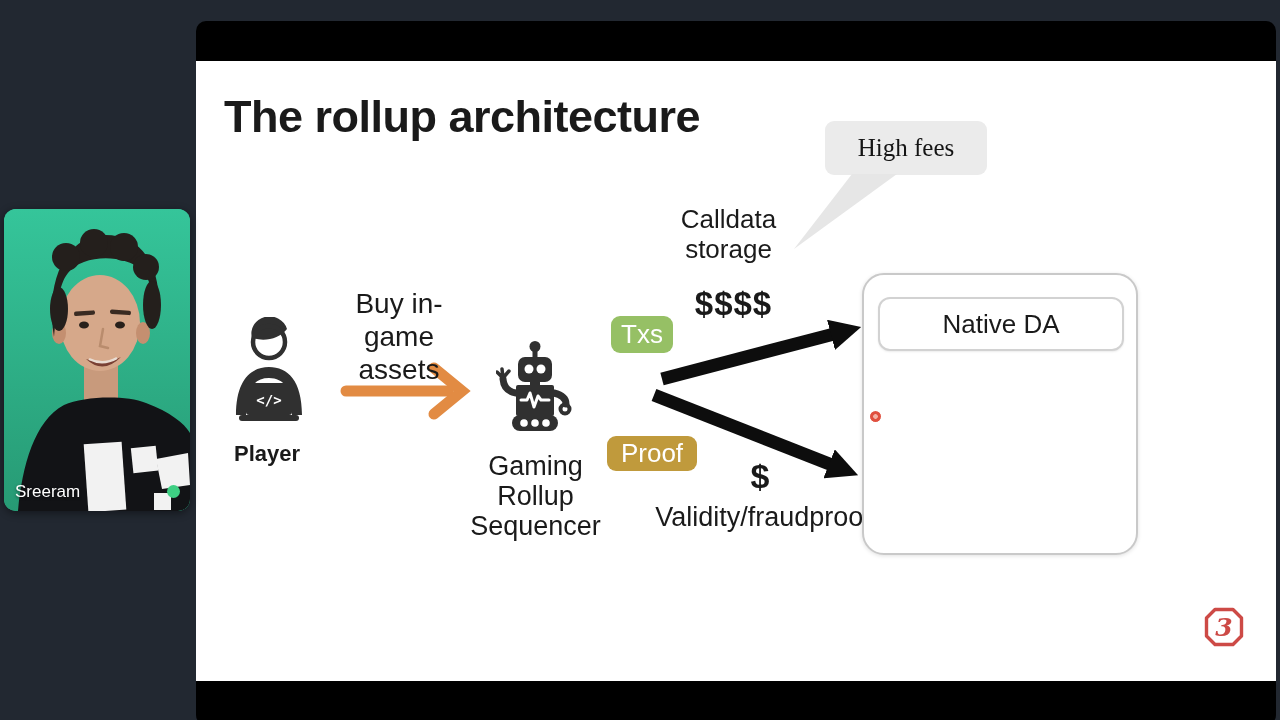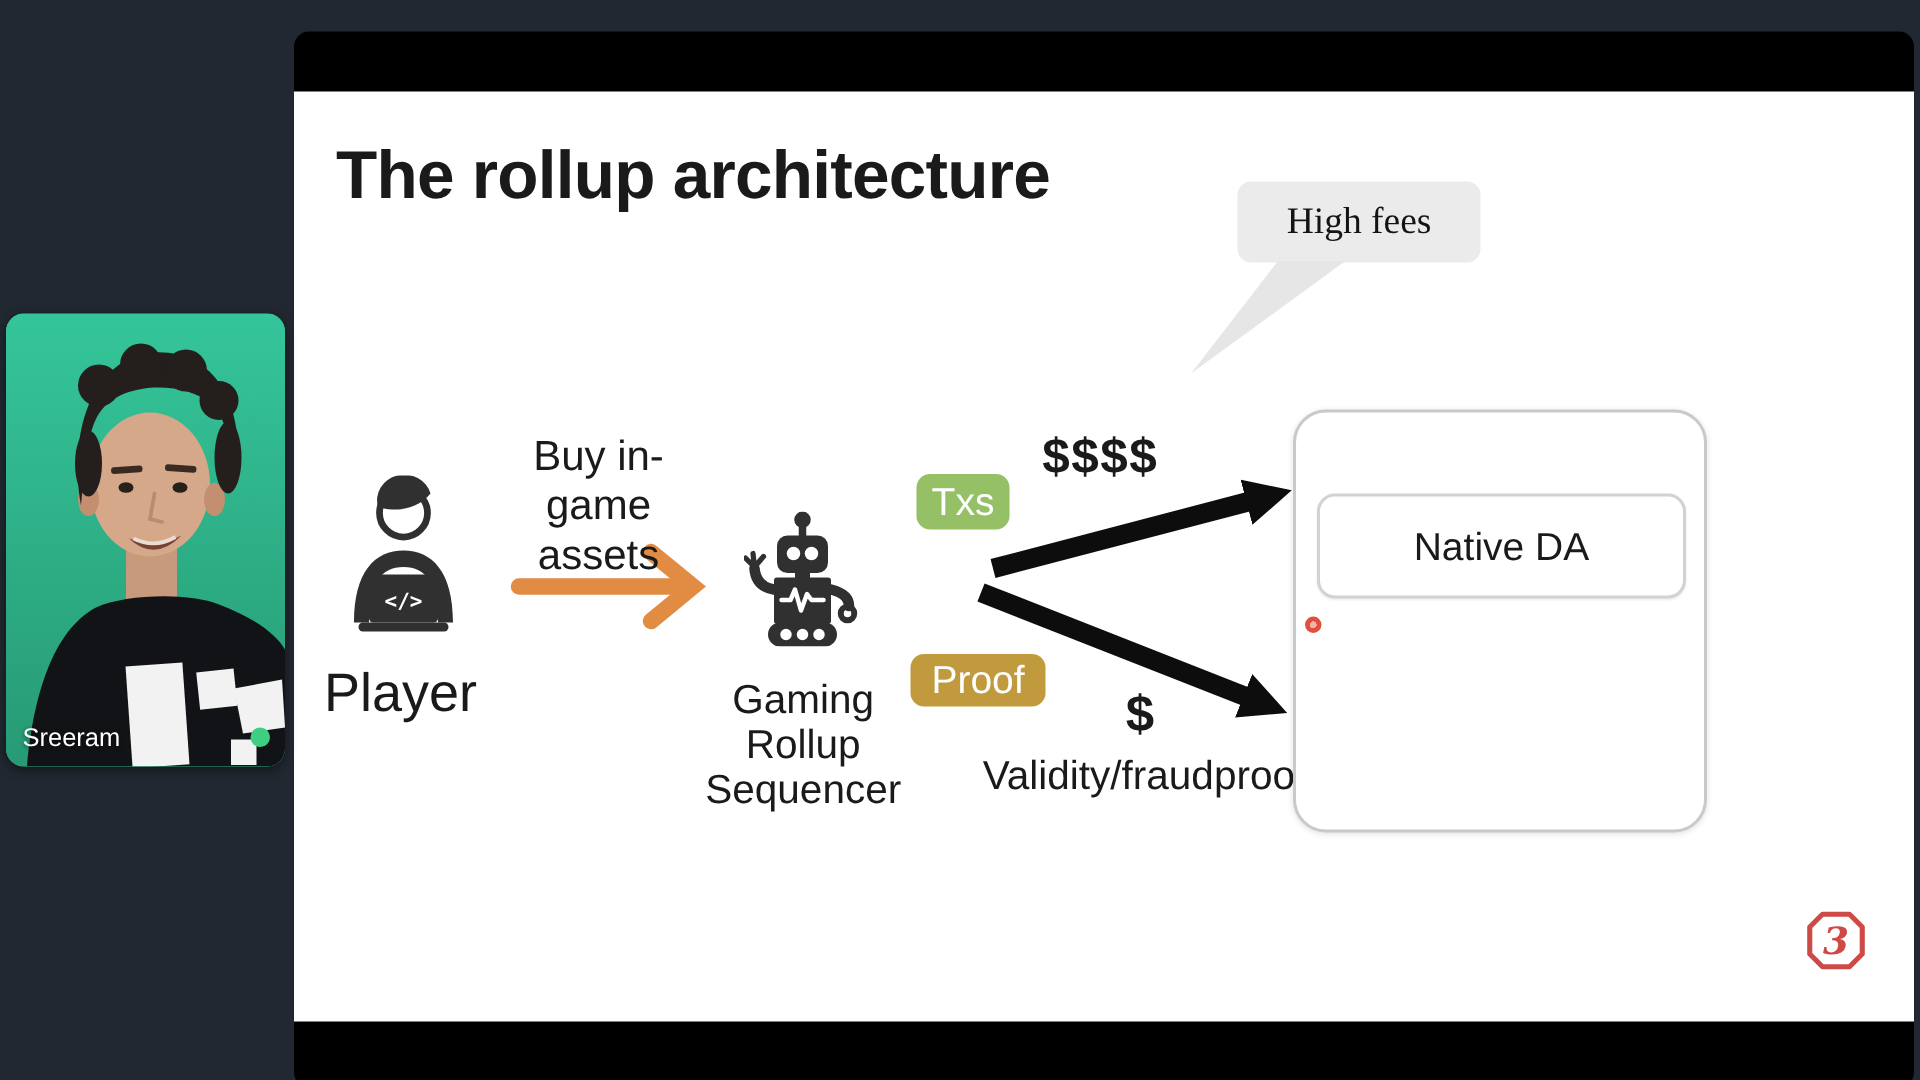--- a/index.html
+++ b/index.html
@@ -32,42 +32,42 @@
   .black-arrow{stroke:var(--arrow-black);stroke-width:13;}
   .arrow-fill{fill:var(--arrow-black);}
   .orange-line{stroke:var(--accent-orange);stroke-width:11;stroke-linecap:round;fill:none;}
 
   .preline{white-space:pre-line;}
   .lbl{position:absolute;color:var(--text-dark);text-align:center;}
   .calldata{left:450px;top:143px;width:165px;font-size:26px;line-height:30px;}
   .dollars4{left:470px;top:224px;width:135px;font-size:33px;font-weight:800;letter-spacing:1px;}
   .dollar1{left:500px;top:396px;width:128px;font-size:34px;font-weight:800;}
   .validity{left:457px;top:441px;width:220px;font-size:27px;}
-  .player-lbl{left:10px;top:380px;width:122px;font-size:36px;}
+  .player-lbl{left:10px;top:380px;width:122px;font-size:22px;font-weight:bold;}
   .buy-lbl{left:127px;top:226px;width:152px;font-size:28px;line-height:33px;}
   .seq-lbl{left:252px;top:390px;width:175px;font-size:27px;line-height:30px;}
 
   .badge{position:absolute;color:#fff;border-radius:9px;display:flex;align-items:center;
     justify-content:center;font-size:26px;}
   .badge-txs{left:415px;top:255px;width:62px;height:37px;background:var(--txs-green);}
   .badge-proof{left:411px;top:363px;width:90px;height:35px;background:var(--proof-gold);margin-top:12px;}
 
   .icon-svg{position:absolute;}
   .player-icon{left:30px;top:256px;}
   .robot-icon{left:300px;top:280px;}
   .dark-fill{fill:var(--icon-dark);}
   .dark-stroke{stroke:var(--icon-dark);fill:none;}
 
   .layer-container{position:absolute;left:666px;top:212px;width:276px;height:282px;
     border:2px solid var(--box-border);border-radius:22px;background:#fff;
     box-shadow:0 1px 4px rgba(0,0,0,0.12);}
   .layer-box{position:absolute;border:2px solid #d2d2d2;border-radius:12px;background:#fff;
     display:flex;align-items:center;justify-content:center;font-size:26px;color:var(--text-dark);
     box-shadow:0 1px 2px rgba(0,0,0,0.08);}
-  .native-box{left:682px;top:236px;width:246px;height:70px;margin-top:32px;}
+  .native-box{left:682px;top:236px;width:246px;height:54px;}
   .settle-box{left:680px;top:372px;width:246px;height:73px;}
 
   .laser-dot{position:absolute;left:674px;top:350px;width:11px;height:11px;border-radius:50%;
     background:radial-gradient(circle,#f3b3a6 0 28%,var(--laser-red) 30% 72%,rgba(224,80,63,0.25) 75%);}
 
   .logo{position:absolute;left:1006px;top:544px;width:44px;height:44px;}
   .logo-stroke{stroke:var(--logo-red);fill:none;stroke-width:3.4;stroke-linejoin:round;}
   .logo-glyph{font-family:"DejaVu Serif",serif;font-style:italic;font-weight:bold;
     font-size:25px;fill:var(--logo-red);}
 
@@ -102,20 +102,22 @@
         </defs>
         <polygon class="tail" points="656,113 701,113 598,188"></polygon>
         <line class="black-arrow" x1="466" y1="318" x2="638" y2="273" marker-end="url(#ah)"></line>
         <line class="black-arrow" x1="458" y1="334" x2="636" y2="404" marker-end="url(#ah)"></line>
         <g>
           <line class="orange-line" x1="150" y1="330" x2="252" y2="330"></line>
           <polyline class="orange-line" points="238,307 266,330 238,353"></polyline>
         </g>
       </svg>
 
+      <div class="lbl calldata preline">Calldata
+storage</div>
       <div class="lbl dollars4">$$$$</div>
       <div class="lbl dollar1">$</div>
       <div class="lbl validity">Validity/fraudproof</div>
       <div class="lbl buy-lbl preline">Buy in-game
 assets</div>
       <div class="lbl player-lbl">Player</div>
       <div class="lbl seq-lbl preline">Gaming
 Rollup
 Sequencer</div>
 

